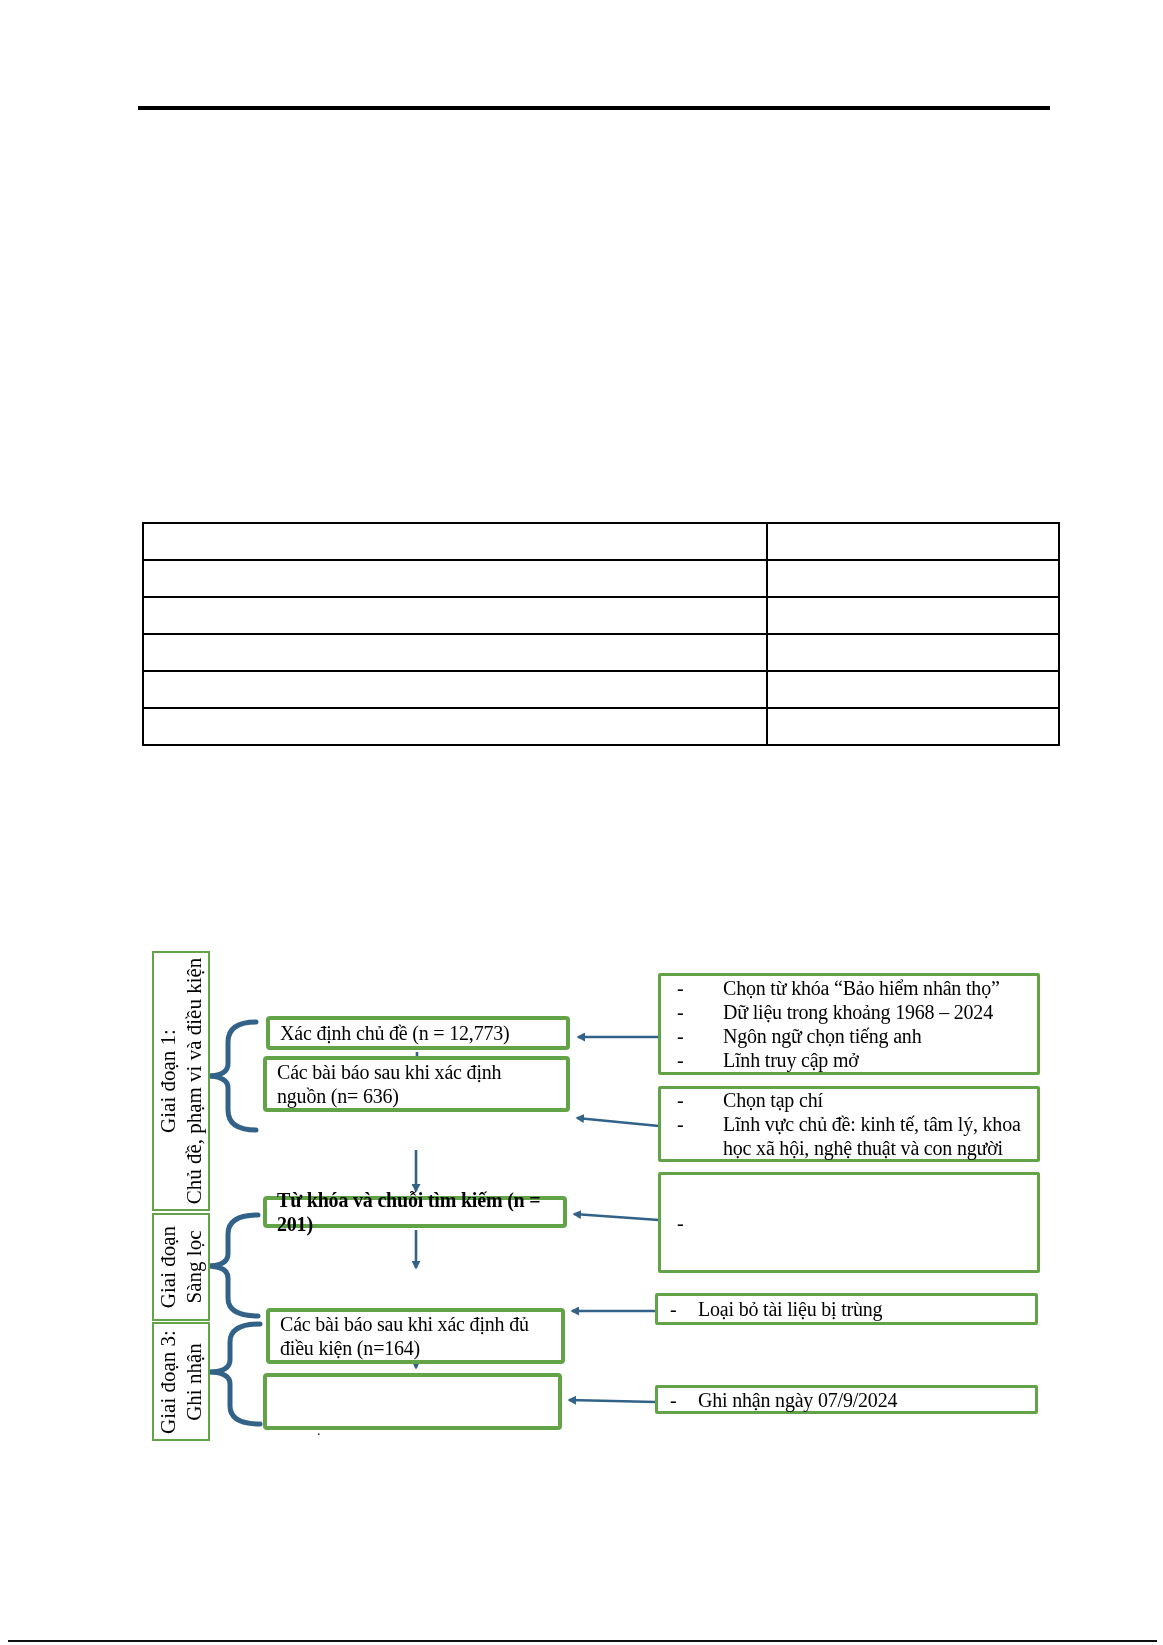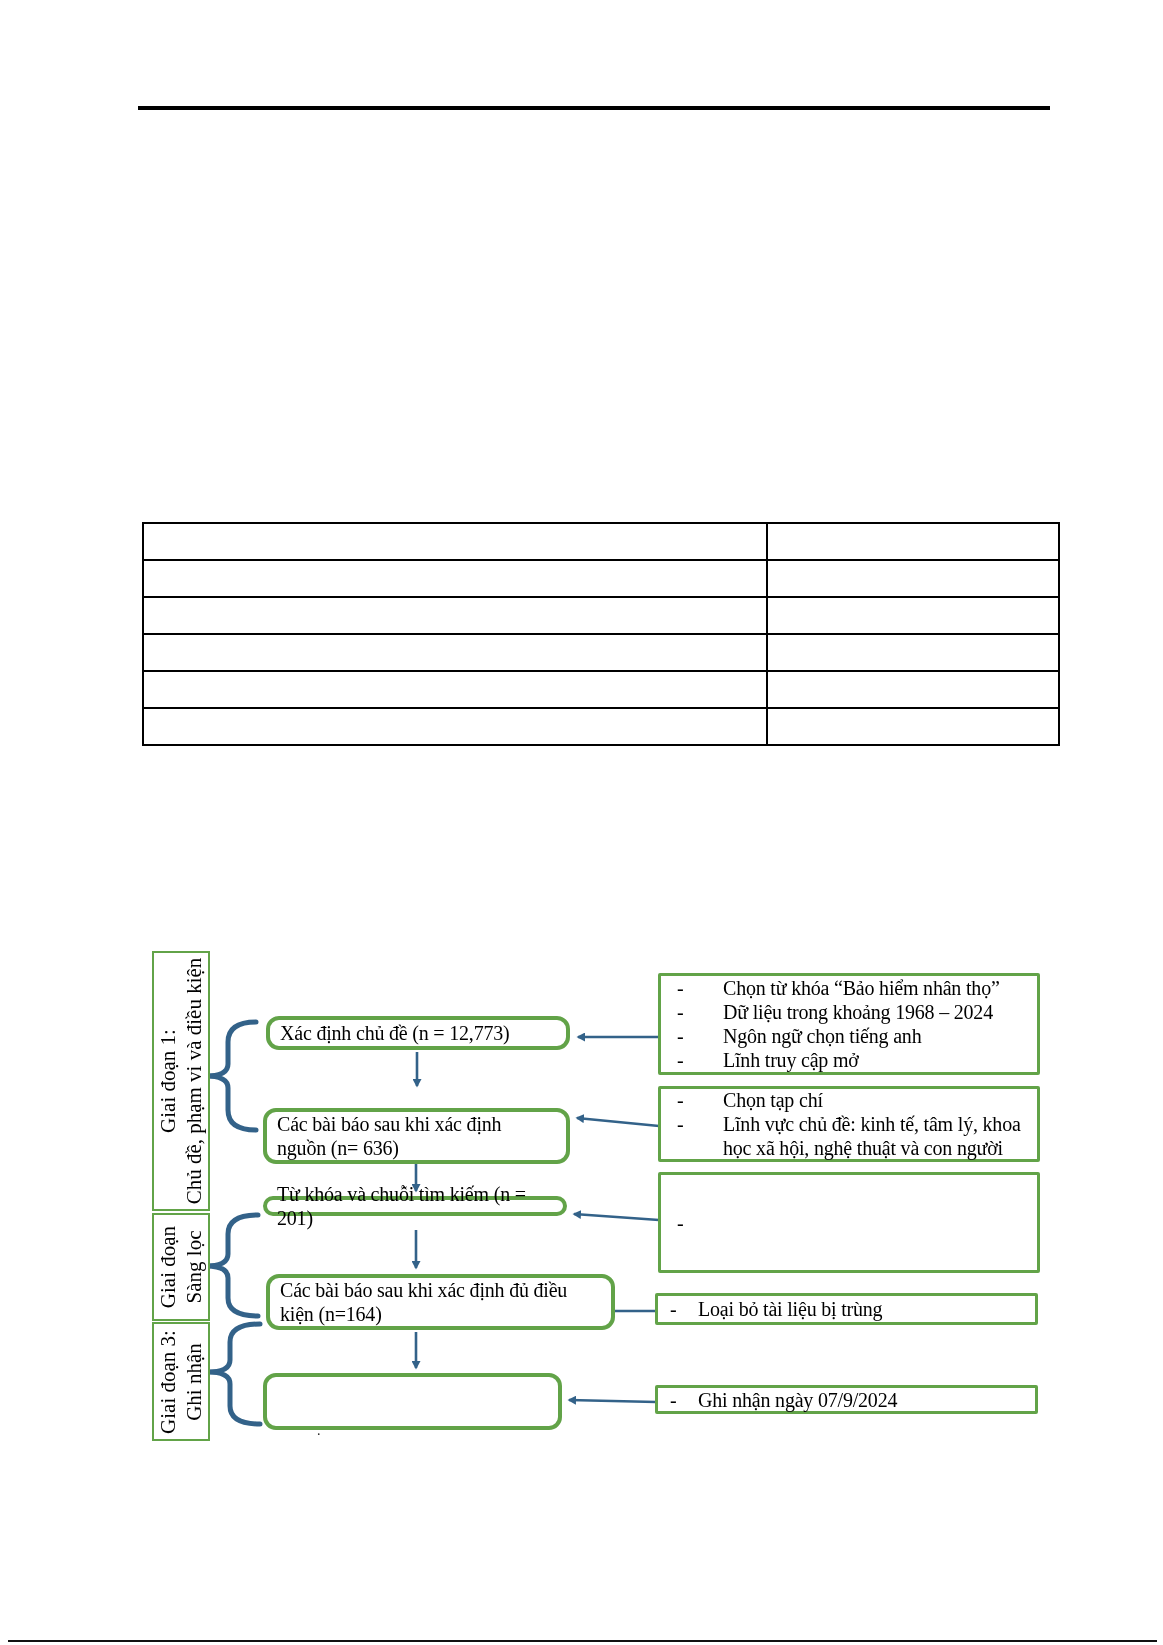--- a/index.html
+++ b/index.html
@@ -34,21 +34,21 @@
   }
   .stage-rot{
     position:absolute;left:50%;top:50%;
     transform:translate(-50%,-50%) rotate(-90deg);
     display:flex;flex-direction:column;justify-content:center;align-items:center;
     font-size:21px;line-height:26px;white-space:nowrap;text-align:center;
   }
 
   .proc-box{
     position:absolute;z-index:2;
-    border:4px solid #62a348;border-radius:13px;background:#fff;
+    border:4px solid #62a348;border-radius:4px;background:#fff;
     display:flex;flex-direction:column;justify-content:center;
     font-size:20px;line-height:24px;letter-spacing:-0.2px;
     padding:0 12px 0 10px;box-sizing:border-box;
   }
   .crit-box{
     position:absolute;z-index:2;
     border:3px solid #62a348;border-radius:2px;background:#fff;
     font-size:20px;line-height:24px;letter-spacing:-0.2px;
     box-sizing:border-box;
     display:flex;flex-direction:column;justify-content:center;
@@ -135,27 +135,27 @@
   <div class="stage-box" style="left:152px;top:1322px;width:54px;height:115px;">
     <div class="stage-rot" style="width:115px;height:54px;">
       <div>Giai đoạn 3:</div>
       <div>Ghi nhận</div>
     </div>
   </div>
 
   <div class="proc-box" style="left:266px;top:1016px;width:304px;height:34px;">
     <div>Xác định chủ đề (n = 12,773)</div>
   </div>
-  <div class="proc-box" style="left:263px;top:1108px;width:307px;height:56px;">
+  <div class="proc-box" style="left:263px;top:1056px;width:307px;height:56px;">
     <div>Các bài báo sau khi xác định nguồn (n= 636)</div>
   </div>
-  <div class="proc-box" style="left:263px;top:1196px;width:304px;height:20px;">
+  <div class="proc-box" style="left:263px;top:1196px;width:304px;height:32px;font-weight:bold;">
     <div>Từ khóa và chuỗi tìm kiếm (n = 201)</div>
   </div>
-  <div class="proc-box" style="left:266px;top:1274px;width:349px;height:56px;">
+  <div class="proc-box" style="left:266px;top:1308px;width:299px;height:56px;">
     <div>Các bài báo sau khi xác định đủ điều kiện  (n=164)</div>
   </div>
   <div class="proc-box" style="left:263px;top:1373px;width:299px;height:57px;">
     <span class="tiny-dot">.</span>
   </div>
 
   <div class="crit-box crit-pad" style="left:658px;top:973px;width:382px;height:102px;">
     <div class="bullet-row">
         <span class="bullet-dash">-</span>
         <span class="bullet-text">Chọn từ khóa “Bảo hiểm nhân thọ”</span>

